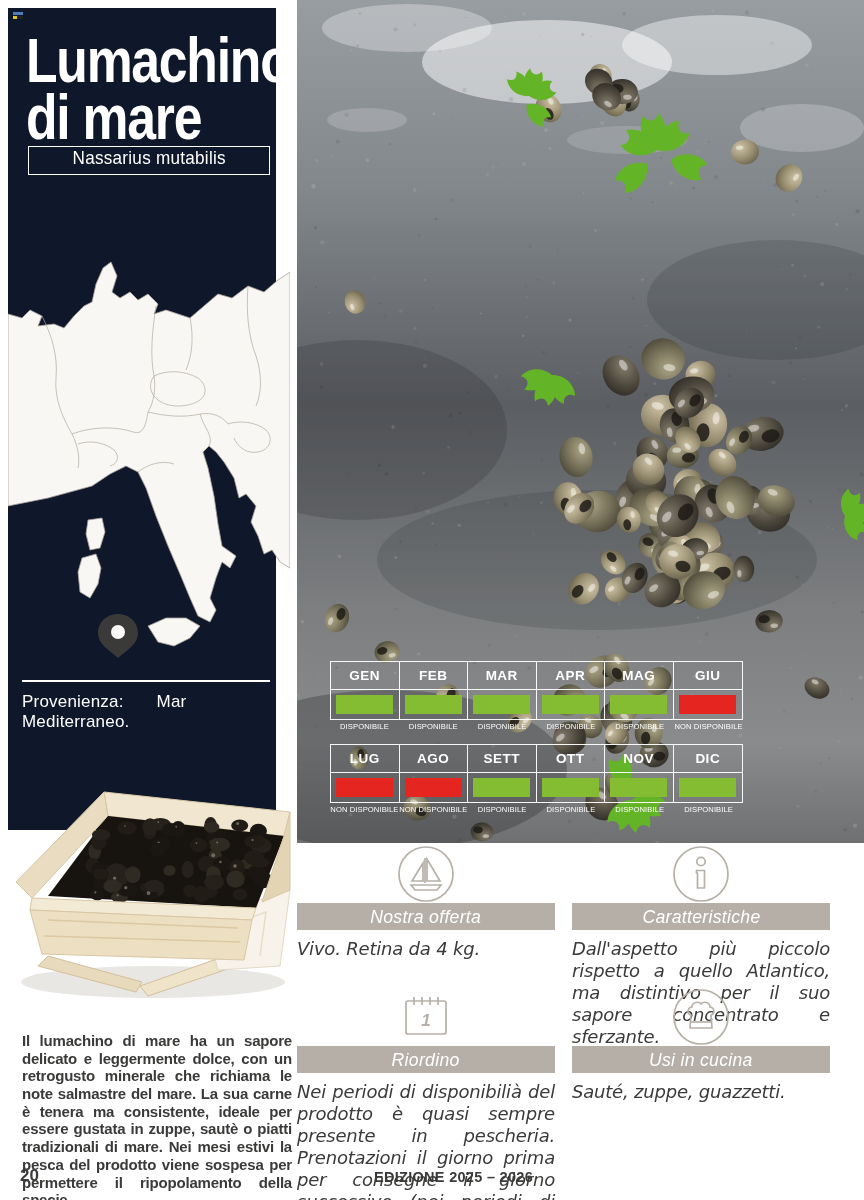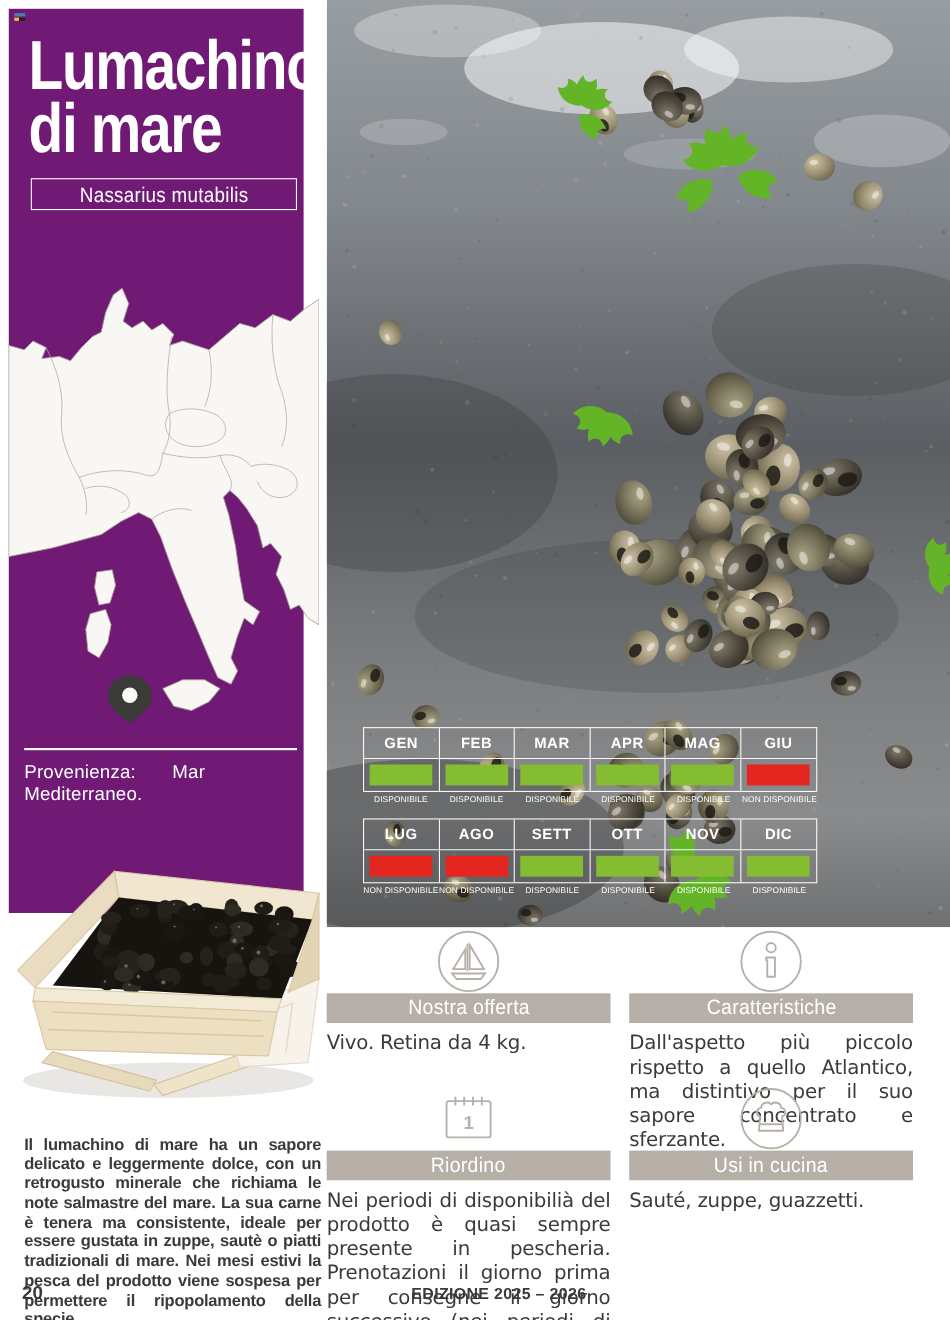--- a/index.html
+++ b/index.html
@@ -1,28 +1,28 @@
 <!DOCTYPE html>
 <html><head>
 <meta charset="utf-8">
 <style>
   html,body{margin:0;padding:0;background:#ffffff;}
   .page{position:relative;width:864px;height:1200px;background:#ffffff;overflow:hidden;
         font-family:"Liberation Sans",sans-serif;}
 
   
-  .panel{position:absolute;left:8px;top:8px;width:268px;height:822px;background:#701a75;}
+  .panel{position:absolute;left:8px;top:8px;width:268px;height:822px;background:#0f172a;}
   .regmark{position:absolute;left:5px;top:4px;width:10px;}
   .regmark .r1{height:3px;background:#4a7dbb;margin-bottom:1px;}
   .regmark .r2{height:3px;background:linear-gradient(90deg,#e3c31d 0 40%,#222 40% 100%);}
   .hero-title{position:absolute;left:18px;top:24px;color:#ffffff;font-weight:bold;
         font-size:63px;line-height:57px;letter-spacing:-1.5px;transform:scaleX(.82);
         transform-origin:left top;white-space:nowrap;}
-  .latin-box{position:absolute;left:20px;top:154px;width:240px;height:27px;
-        border:1.5px solid #ffffff;display:flex;align-items:flex-end;justify-content:center;}
+  .latin-box{position:absolute;left:20px;top:138px;width:240px;height:27px;
+        border:1.5px solid #ffffff;display:flex;align-items:flex-start;justify-content:center;}
   .latin-box span{color:#fff;font-size:19px;letter-spacing:.3px;transform:scaleX(.9);}
   .map-wrap{position:absolute;left:0;top:198px;width:282px;height:452px;}
   .origin-line{position:absolute;left:14px;top:672px;width:248px;height:2px;background:#fff;}
   .origin{position:absolute;left:14px;top:684px;color:#fff;font-size:17px;letter-spacing:.2px;}
   .origin b{font-weight:normal;margin-left:28px;}
 
   
   .photo{position:absolute;left:297px;top:0;width:567px;height:843px;}
 
   
@@ -35,21 +35,21 @@
         border-bottom:1px solid rgba(255,255,255,.95);}
   .cal-bar-cell{height:29px;display:flex;align-items:center;justify-content:center;
         border-right:1px solid rgba(255,255,255,.95);}
   .cal-month:nth-child(6n),.cal-bar-cell:nth-child(6n){border-right:none;}
   .cal-bar{width:57px;height:19px;}
   .cal-labels{display:grid;grid-template-columns:repeat(6,1fr);margin-top:2px;}
   .cal-label{text-align:center;font-size:7.6px;font-weight:normal;letter-spacing:.1px;
         white-space:nowrap;color:#fff;}
 
   
-  .section{position:absolute;width:258px;}
+  .section{position:absolute;width:258px;font-style:italic;}
   .sec-icon{position:absolute;left:50%;transform:translateX(-50%);top:0;}
   .sec-bar{position:absolute;left:0;right:0;top:58px;height:27px;background:#b6afa7;
         display:flex;align-items:center;justify-content:center;color:#fff;font-size:19px;
         letter-spacing:.3px;}
   .sec-bar span{transform:scaleX(.93);}
   .sec-body{position:absolute;left:0;right:0;top:93px;color:#3a3a39;
         font-family:"DejaVu Sans",sans-serif;font-size:18px;line-height:1.22;
         text-align:justify;letter-spacing:-.2px;}
   .sec-body.nojust{text-align:left;}
 

